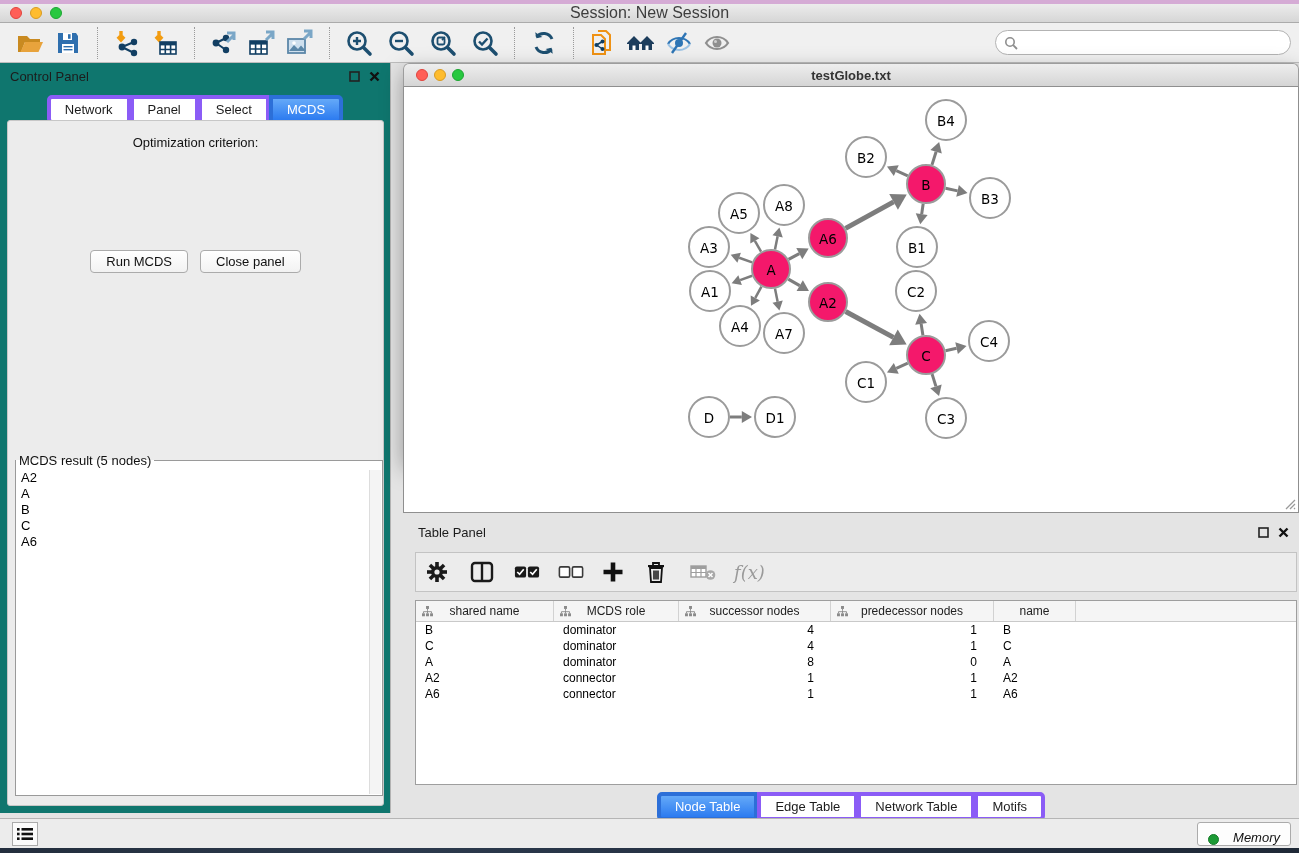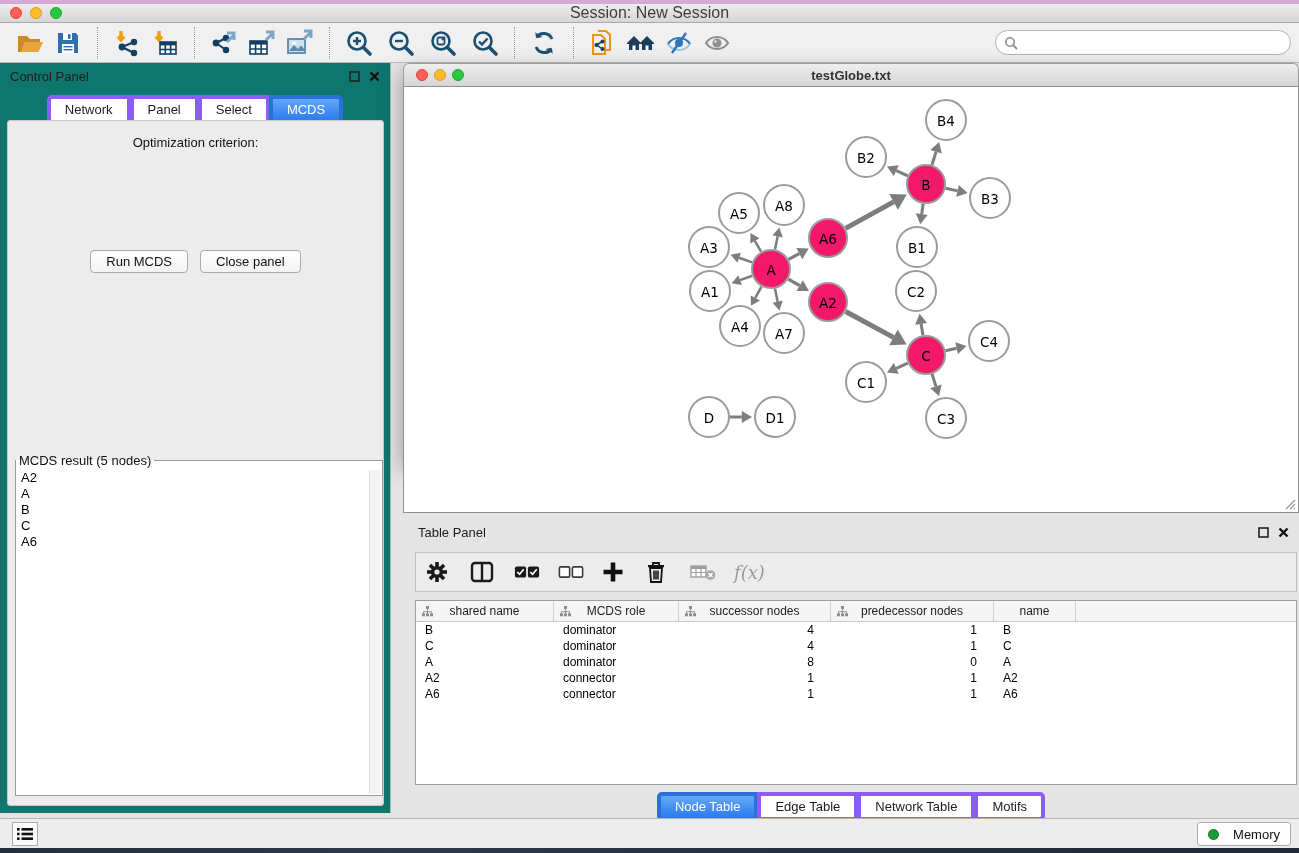--- a/index.html
+++ b/index.html
@@ -92,22 +92,22 @@
   .td.right { padding-right:17px; text-align:right; }
 
   .tp-tabs { position:absolute; left:0; top:268px; width:100%; display:flex; justify-content:center; }
 
   
   .status-bar { position:absolute; left:0; top:818px; width:1299px; height:30px;
     background:#ececec; border-top:1px solid #b5b5b5; }
   .list-btn { position:absolute; left:12px; top:3px; width:26px; height:24px; background:#fbfbfb;
     border:1px solid #ababab; display:flex; align-items:center; justify-content:center; }
   .memory-btn { position:absolute; right:8px; top:3px; height:24px; background:#fdfdfd;
-    border:1px solid #ababab; border-radius:3px; display:flex; align-items:center; gap:14px;
-    padding:0 10px; font-size:13px; color:#111; }
+    border:1px solid #ababab; border-radius:3px; display:flex; align-items:flex-end; gap:14px;
+    padding:0 10px; font-size:13px; color:#111;font-style:italic; }
   .mem-dot { width:11px; height:11px; border-radius:50%; background:#1c9a35; border:1px solid #157a28; }
   .bottom-strip { position:absolute; left:0; top:848px; width:1299px; height:5px;
     background:linear-gradient(90deg,#232e3d,#2c3a4d 30%,#243042 60%,#1f2937); }
 </style>
 </head>
 <body>
 
 <div class="top-strip"></div>
 
 <div class="titlebar">

